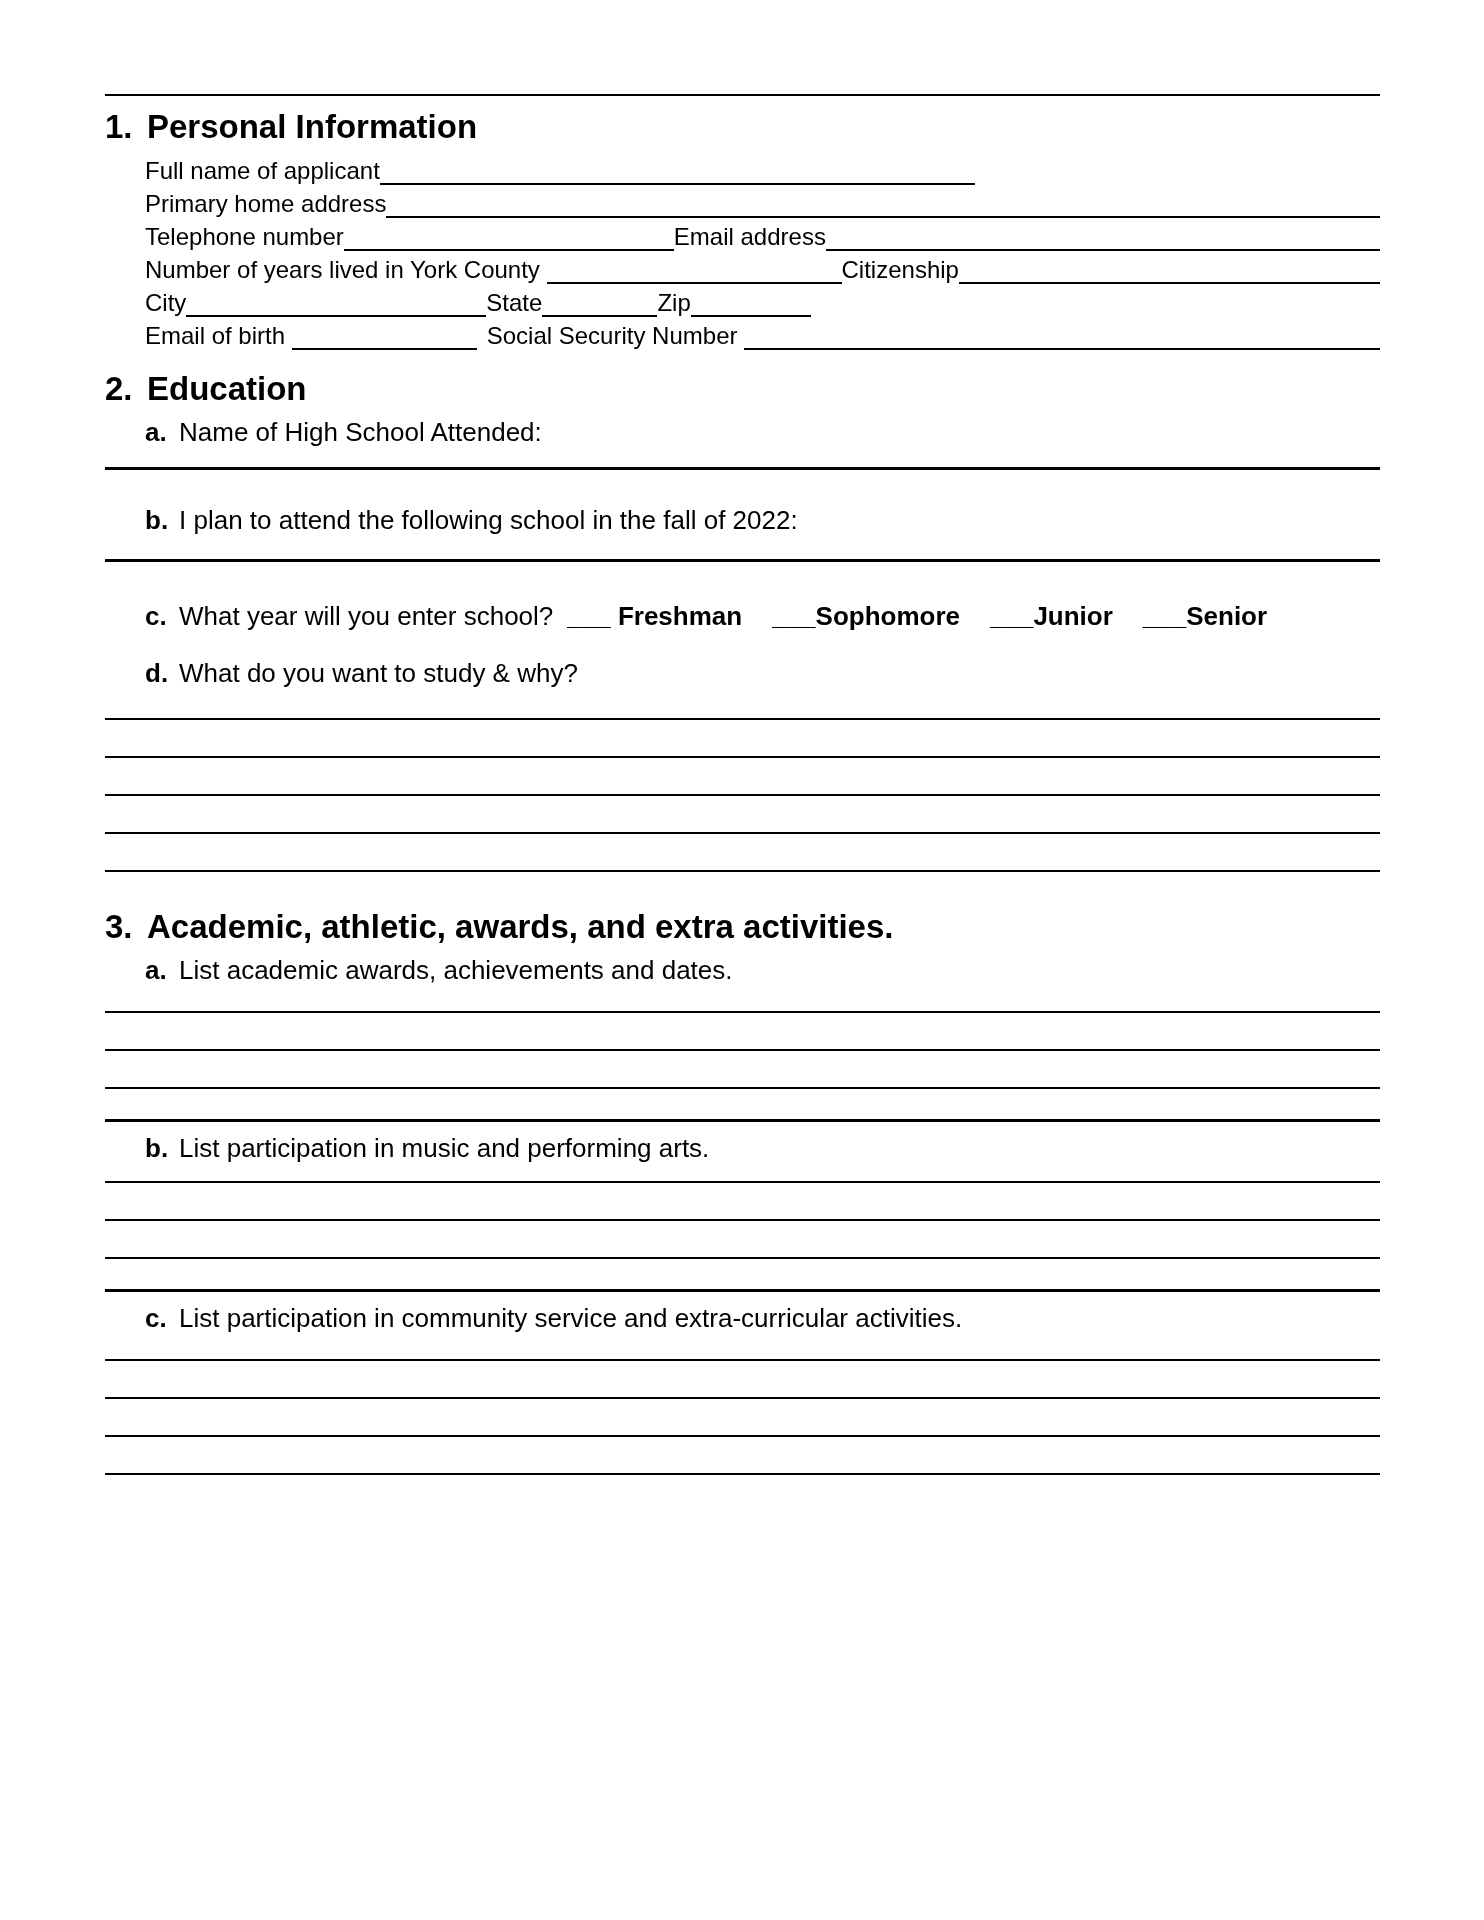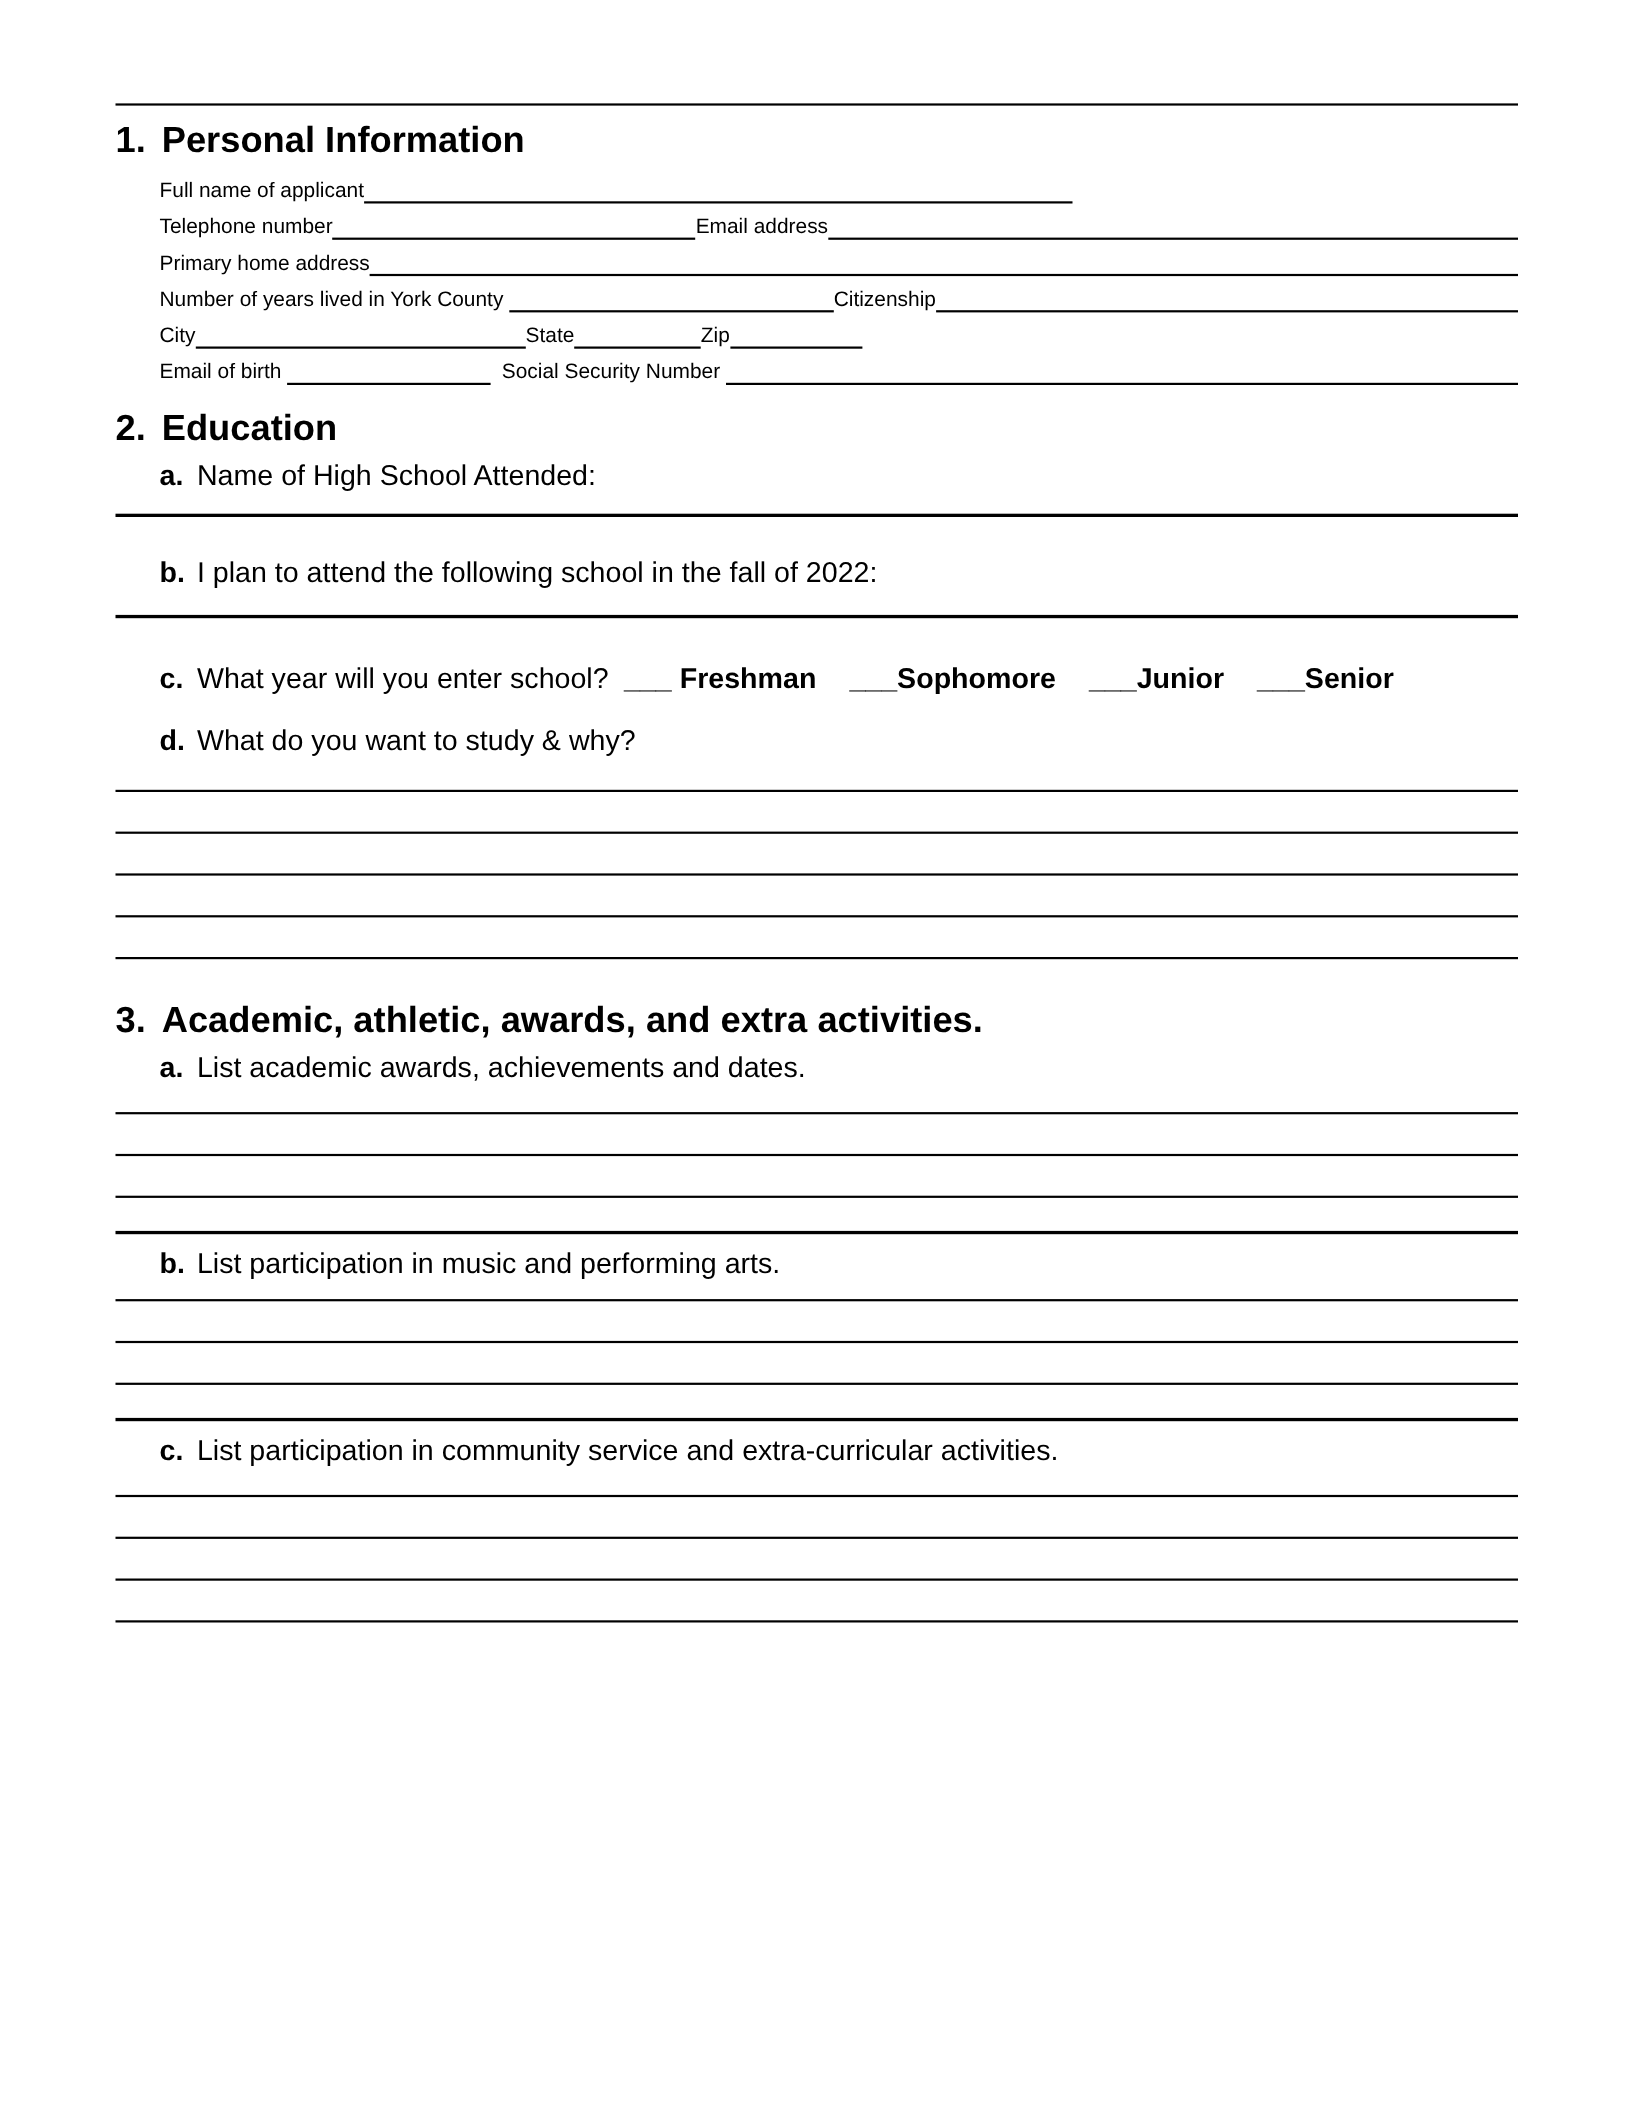--- a/index.html
+++ b/index.html
@@ -31,21 +31,21 @@
   }
   .h-row .num { width: 42px; flex: 0 0 auto; }
   .h1 { margin-top: 10px; }
   .h2 { margin-top: 18px; }
   .h3 { margin-top: 34px; }
 
   
   .fields {
     margin-left: 40px;
     margin-top: 4px;
-    font-size: 19px;
+    font-size: 24px;
   }
   .frow {
     display: flex;
     align-items: flex-end;
     height: 33px;
   }
   .flabel { white-space: pre; flex: 0 0 auto; }
   .blank {
     border-bottom: 2px solid #000;
     height: 6px;
@@ -99,28 +99,28 @@
   </div>
 
   <div class="fields">
 
     <div class="frow" style="max-width:830px">
       <span class="flabel">Full name of applicant</span>
       <span class="blank grow"></span>
     </div>
 
     <div class="frow">
+      <span class="flabel">Primary home address</span>
+      <span class="blank grow"></span>
+    </div>
+
+    <div class="frow">
       <span class="flabel">Telephone number</span>
       <span class="blank" style="width:330px"></span>
       <span class="flabel">Email address</span>
-      <span class="blank grow"></span>
-    </div>
-
-    <div class="frow">
-      <span class="flabel">Primary home address</span>
       <span class="blank grow"></span>
     </div>
 
     <div class="frow">
       <span class="flabel">Number of years lived in York County </span>
       <span class="blank" style="width:295px"></span>
       <span class="flabel">Citizenship</span>
       <span class="blank grow"></span>
     </div>
 

